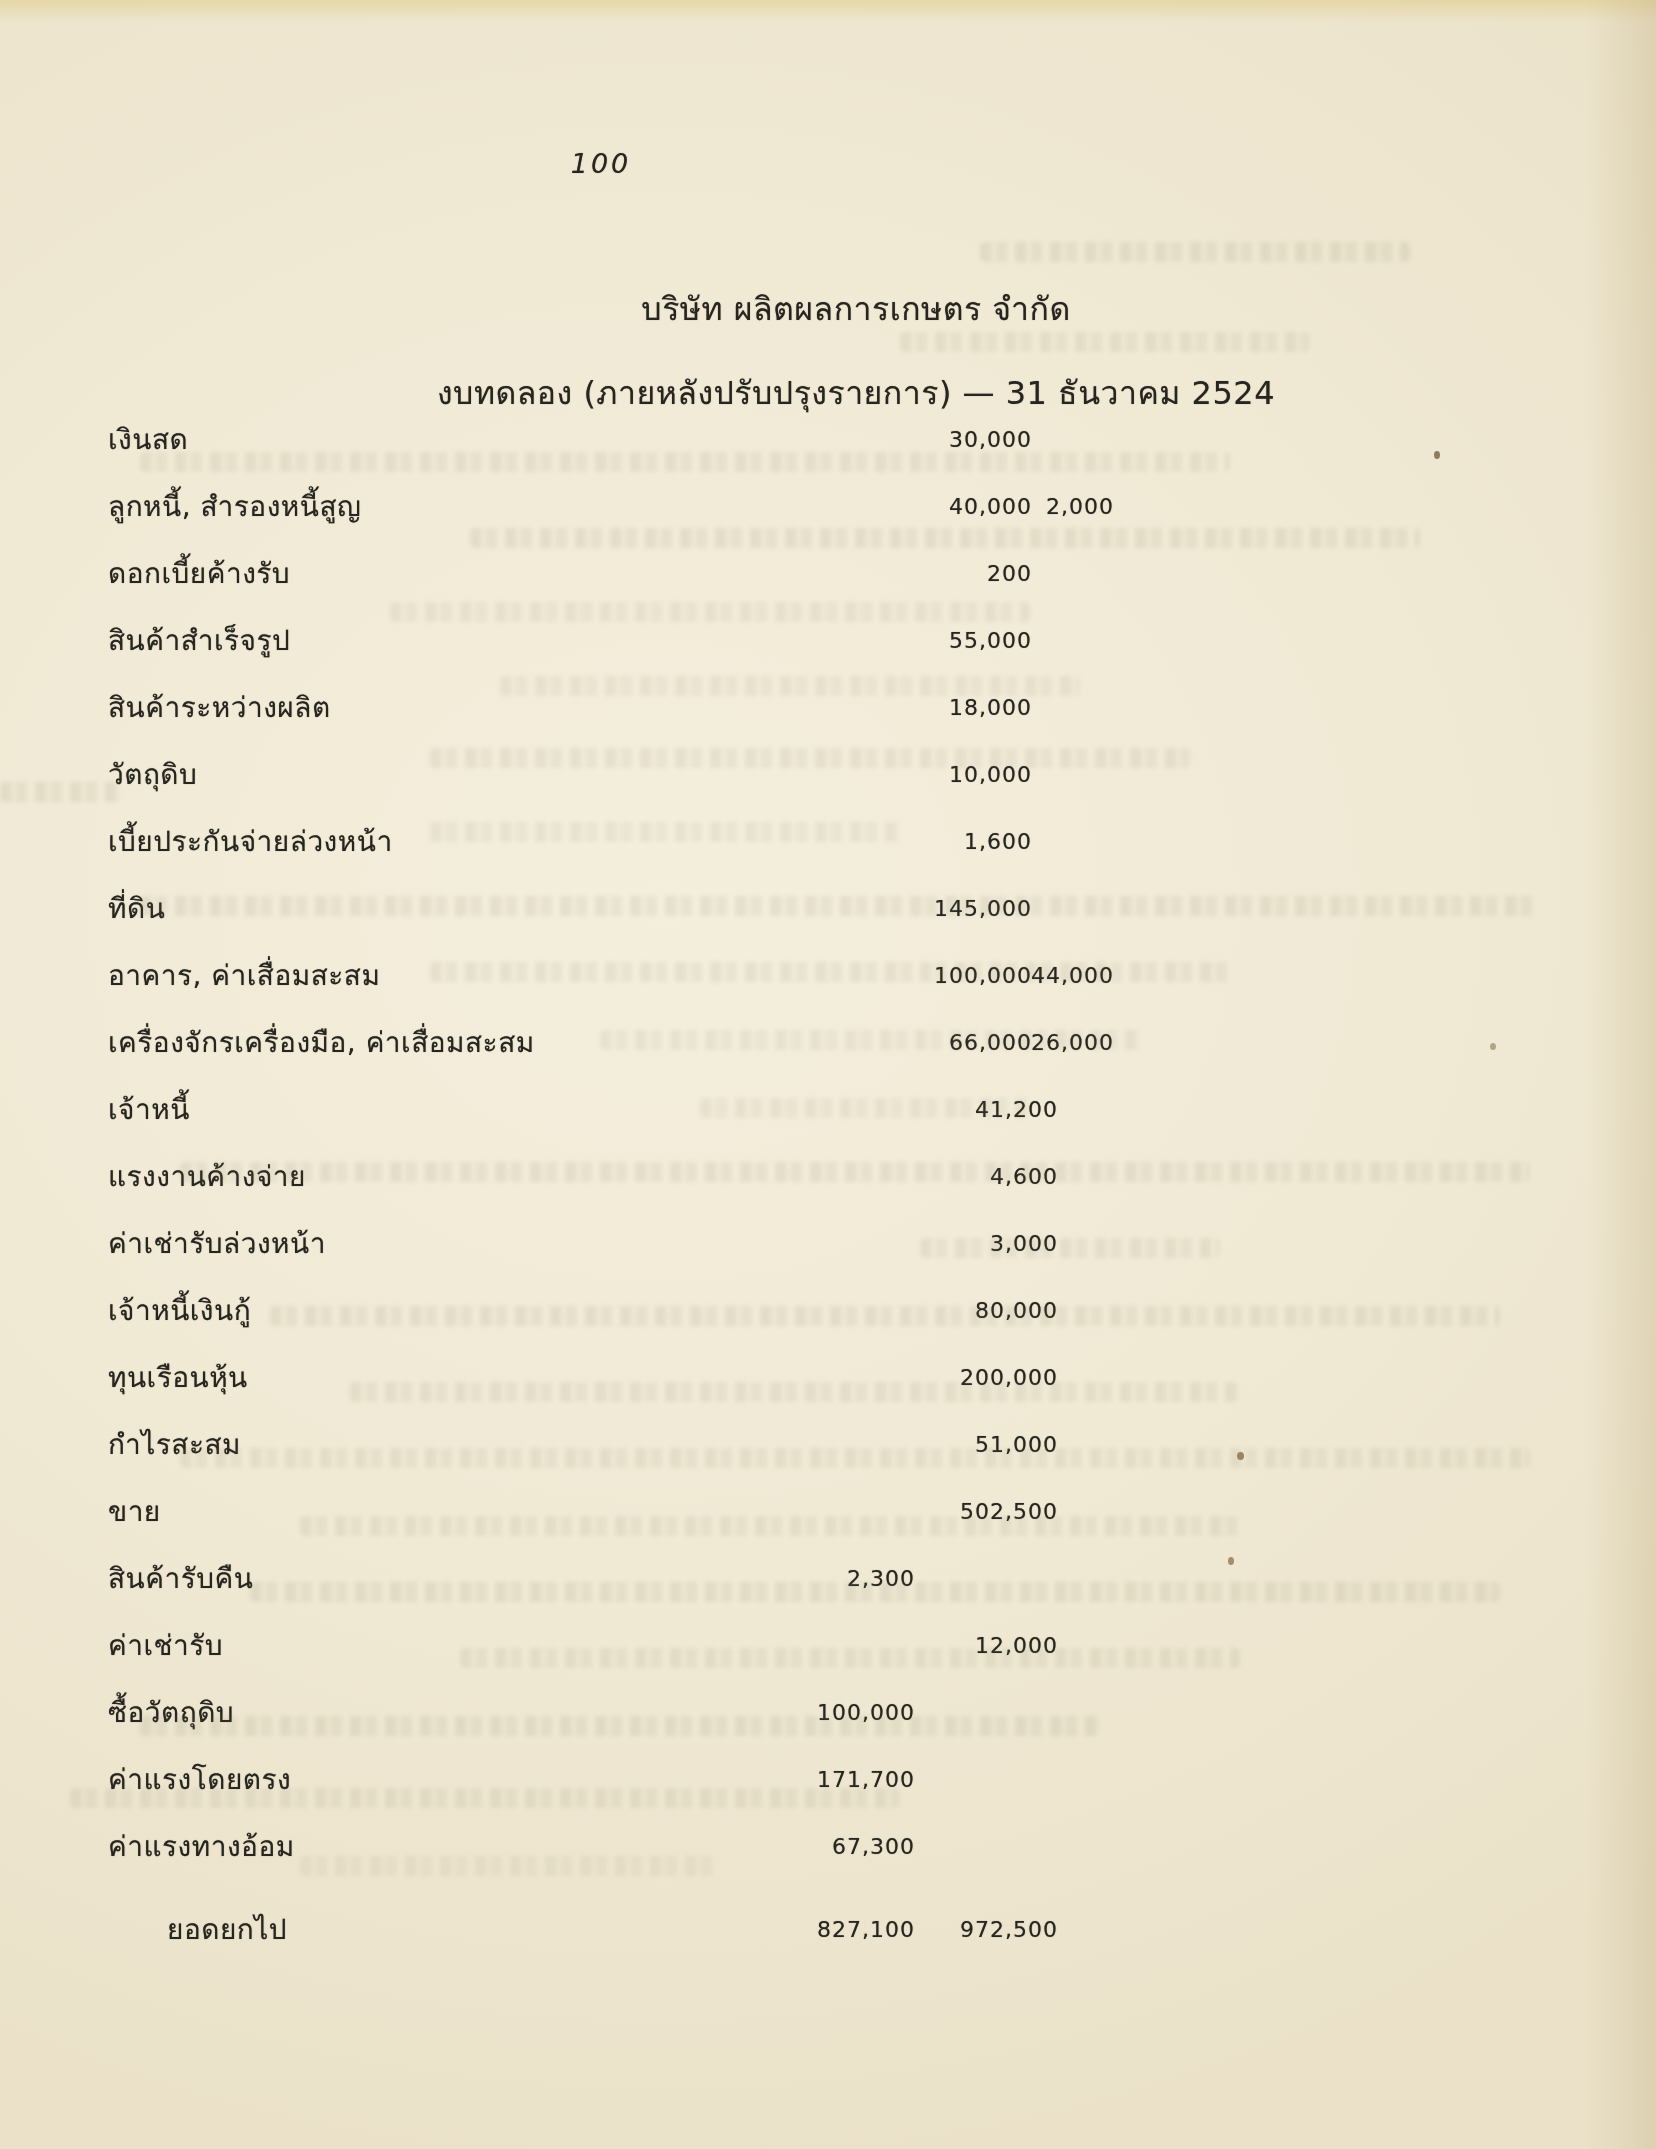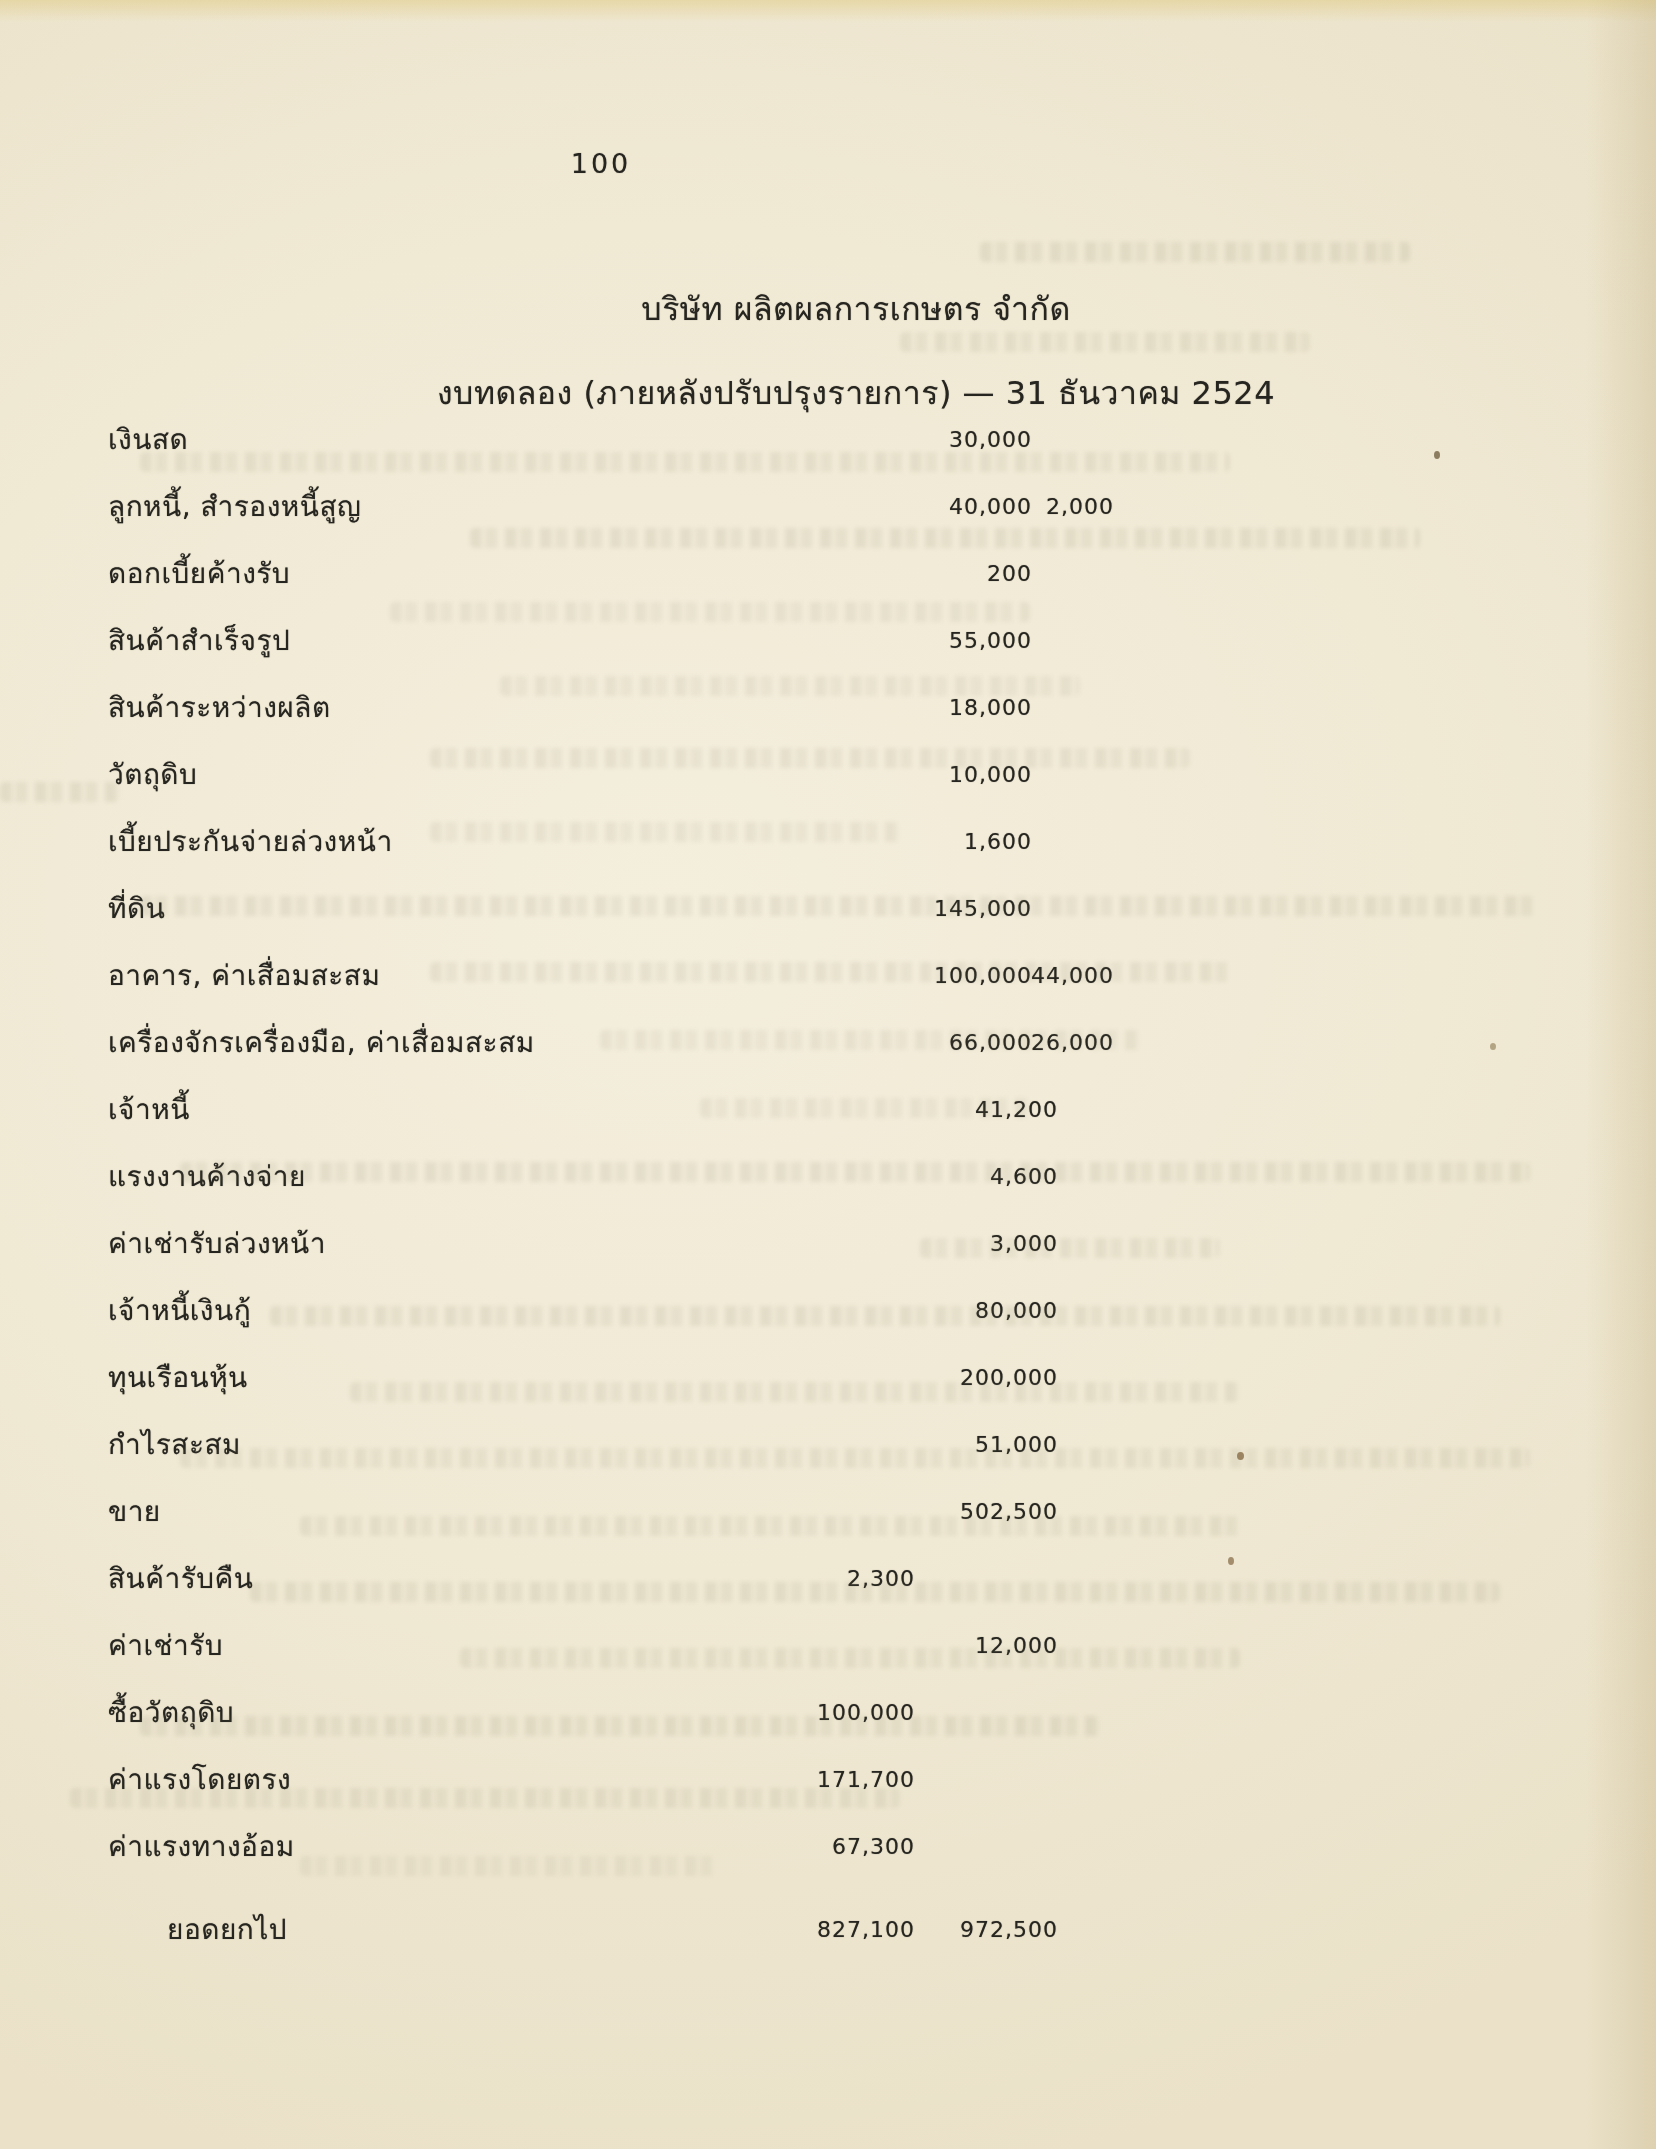--- a/index.html
+++ b/index.html
@@ -23,21 +23,21 @@
     background:linear-gradient(to bottom, rgba(222,199,120,.45), rgba(222,199,120,0));
     pointer-events:none;
   }
   .paper::after{ 
     content:"";position:absolute;right:0;top:0;width:70px;height:100%;
     background:linear-gradient(to left, rgba(196,178,132,.35), rgba(196,178,132,0));
     pointer-events:none;
   }
   .page-number{
     position:absolute;top:148px;left:540px;width:122px;
-    text-align:center;font-size:27px;letter-spacing:3px;
+    text-align:center;font-size:27px;letter-spacing:3px;font-style:italic;
   }
   .header{
     position:absolute;top:283px;left:0;width:1634px;text-align:center;padding-left:39px;
   }
   .title{font-size:32px;white-space:nowrap;letter-spacing:.5px;}
   .title.sub{margin-top:33px;}
   .tb{
     position:absolute;top:406px;left:2px;width:1656px;
   }
   .row{position:relative;height:67px;line-height:67px;font-size:28px;}

